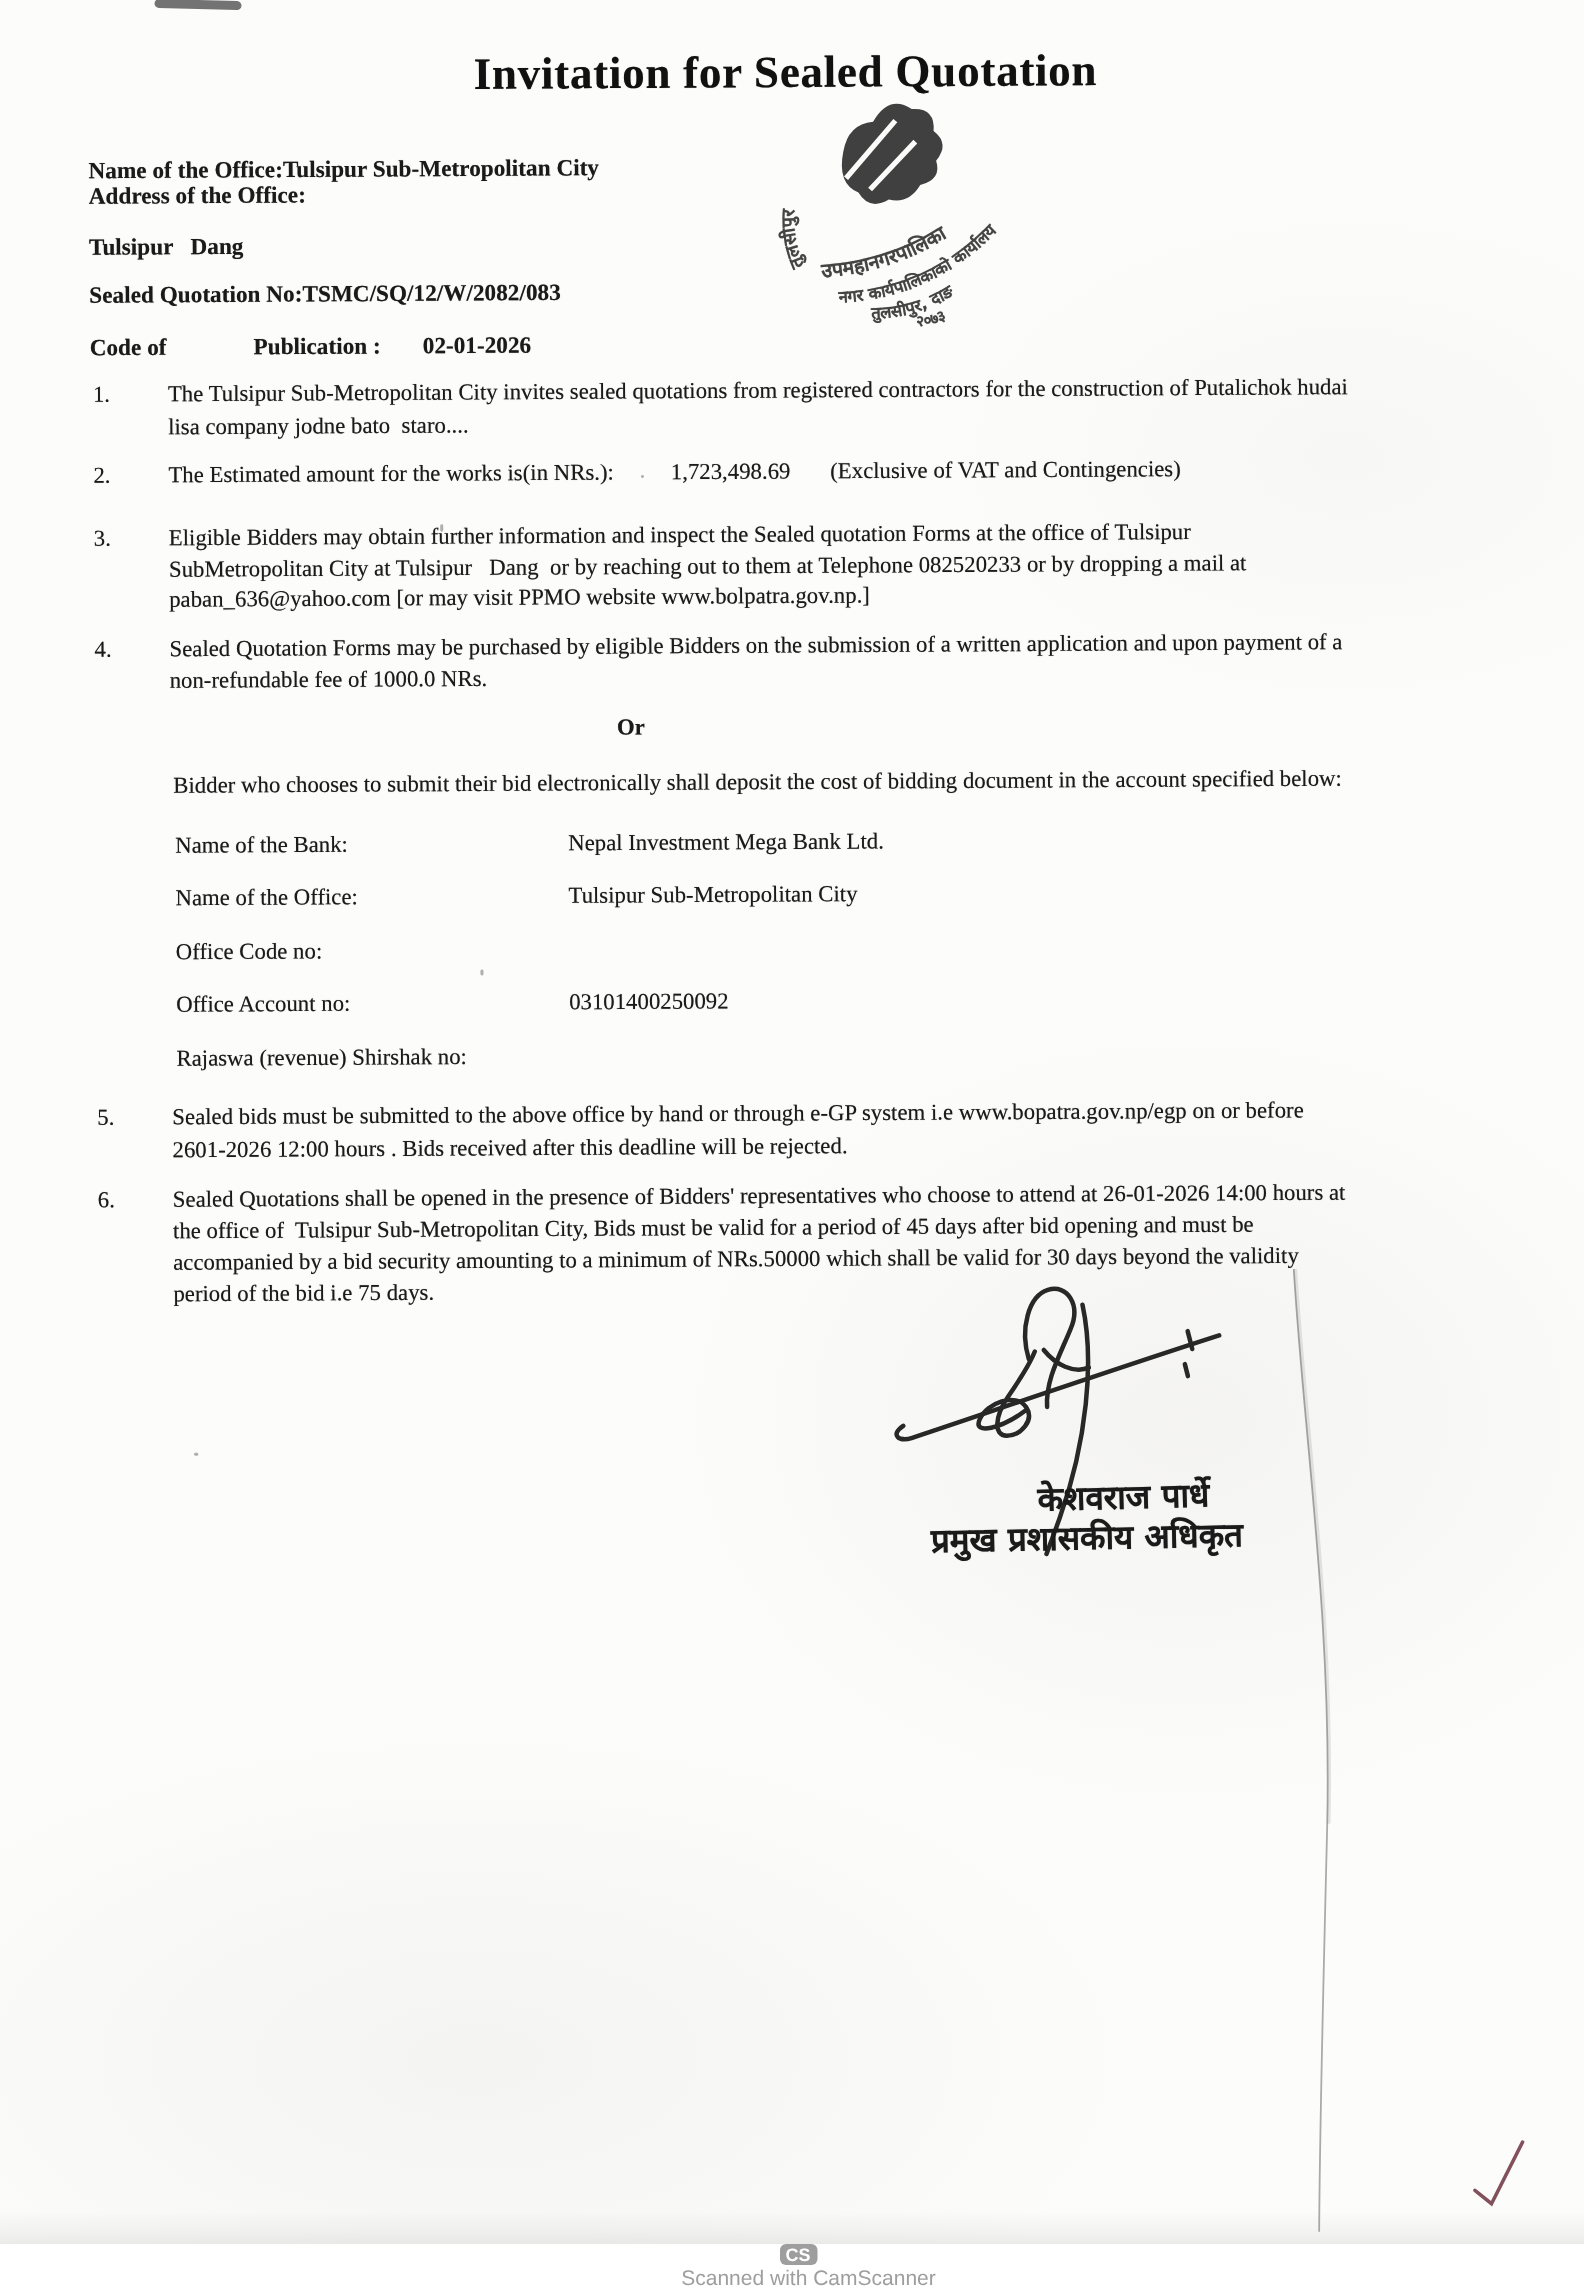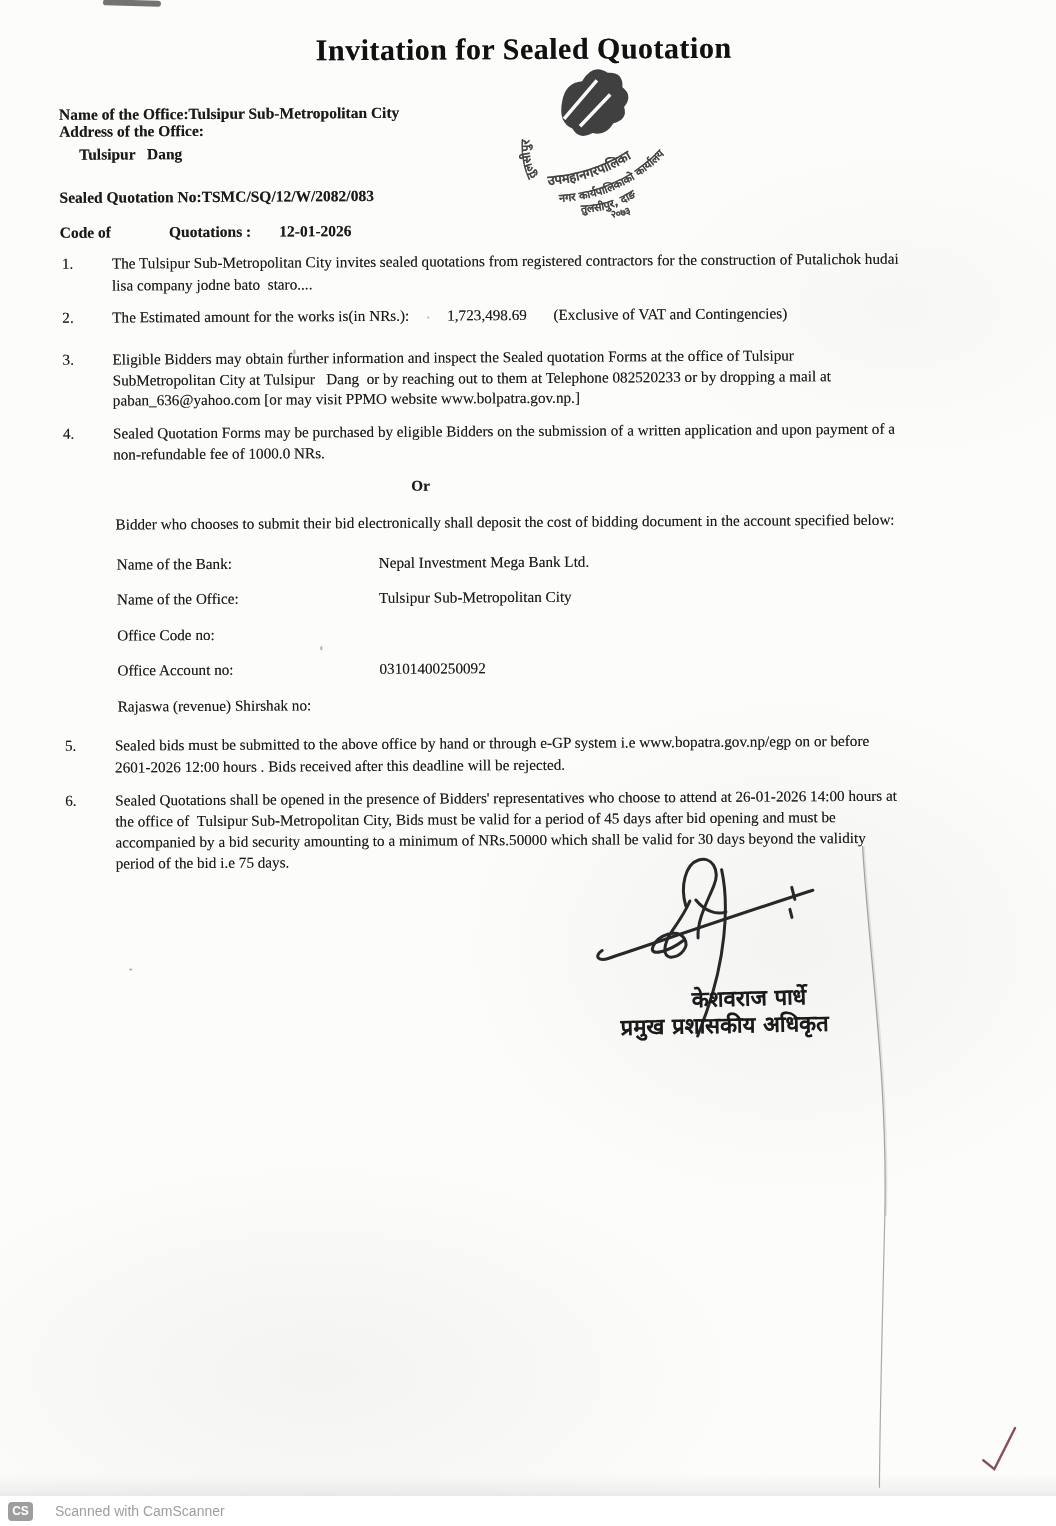--- a/index.html
+++ b/index.html
@@ -25,21 +25,21 @@
   }
   .abs { position:absolute; white-space:pre; }
   .doc-title {
     top:32px; left:0; width:100%;
     text-align:center; font-size:30px; font-weight:700;
     letter-spacing:0.5px; color:#111;
   }
   .hdr-line { left:63px; font-size:15.5px; font-weight:700; }
   .h-office  { top:103px; }
   .h-addr-l  { top:120px;text-align:right; }
-  .h-addr-v  { top:143px;margin-left:20px; }
+  .h-addr-v  { top:154px; }
   .h-sq      { top:186px; }
   .h-date    { top:221px; }
   .h-date .gap1 { display:inline-block; width:58px; }
   .h-date .gap2 { display:inline-block; width:28px; }
 
   .item {
     position:absolute; left:65px; display:flex;
     font-size:15.2px; line-height:22px; white-space:pre;
   }
   .item .no { width:50px; }
@@ -76,20 +76,21 @@
   .speck-4 { top:966px; left:128px; width:3px; height:2px; }
 
   .scan-edge {
     position:absolute; left:0; right:0; bottom:30px; height:22px;
     background:linear-gradient(to bottom, rgba(120,120,120,0) 0%, rgba(120,120,120,0.08) 70%, rgba(120,120,120,0.13) 100%);
   }
   .scanner-bar {
     position:absolute; left:0; right:0; bottom:0; height:30px;
     background:#ffffff; display:flex; align-items:center;
     font-family:"Liberation Sans", sans-serif;
+    flex-direction:column;
   }
   .cs-badge {
     width:25px; height:19px; margin-left:8px;
     background:#9e9e9e; border-radius:4px;
     color:#fff; font-size:12px; font-weight:700;
     display:flex; align-items:center; justify-content:center;
   }
   .scanner-text { color:#9e9e9e; font-size:14px; margin-left:22px; }
 </style>
 </head>
@@ -101,21 +102,21 @@
 
 <div class="content">
 
   <h1 class="abs doc-title">Invitation for Sealed Quotation</h1>
 
   <div class="abs hdr-line h-office">Name of the Office:Tulsipur Sub-Metropolitan City</div>
   <div class="abs hdr-line h-addr-l">Address of the Office:</div>
   <div class="abs hdr-line h-addr-v">Tulsipur   Dang</div>
   <div class="abs hdr-line h-sq">Sealed Quotation No:TSMC/SQ/12/W/2082/083</div>
 
-  <div class="abs hdr-line h-date"><span>Code of</span><span class="gap1"></span><span>Quotations :</span><span class="gap2"></span><span>12-01-2026</span></div>
+  <div class="abs hdr-line h-date"><span>Code of</span><span class="gap1"></span><span>Publication :</span><span class="gap2"></span><span>02-01-2026</span></div>
 
   <svg style="position:absolute; top:62px; left:510px;" width="185" height="162" viewBox="0 0 185 162">
     <g transform="rotate(-22 95 82)" opacity="0.88">
       <path d="M75,28 q10,-16 26,-11 q17,-13 27,2 q15,5 8,19 q7,12 -6,19 q-1,13 -16,11 q-12,9 -23,1 q-15,2 -17,-12 q-11,-11 1,-29 z" fill="#262626"></path>
       <path d="M70,45 L115,22 M82,58 L122,40" stroke="#fbfbfa" stroke-width="3.5" fill="none"></path>
       <defs>
         <path id="arcA" d="M22,88 A73,73 0 0 1 62,20"></path>
         <path id="arcB" d="M30,100 Q95,122 160,94"></path>
         <path id="arcC" d="M34,120 Q95,142 154,114"></path>
         <path id="arcD" d="M50,138 Q95,156 142,132"></path>

